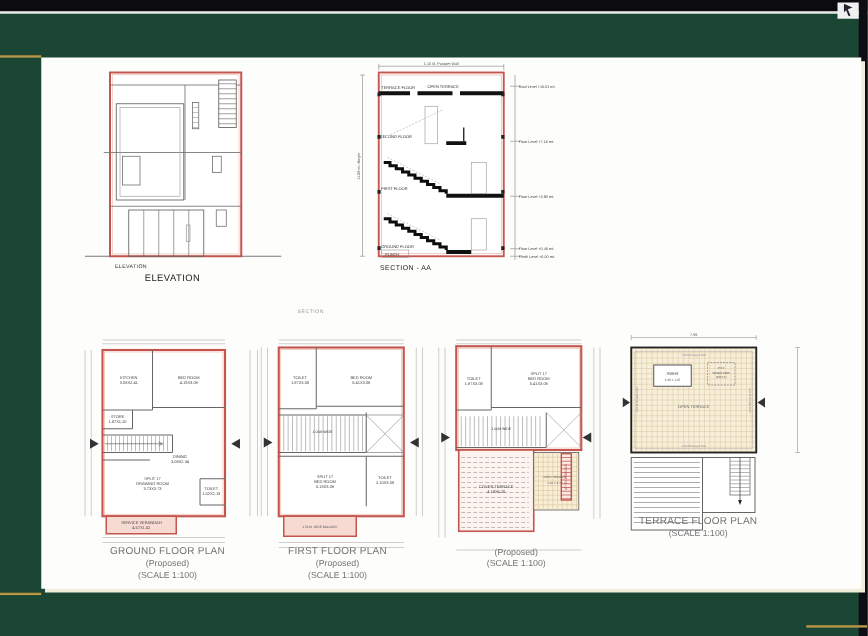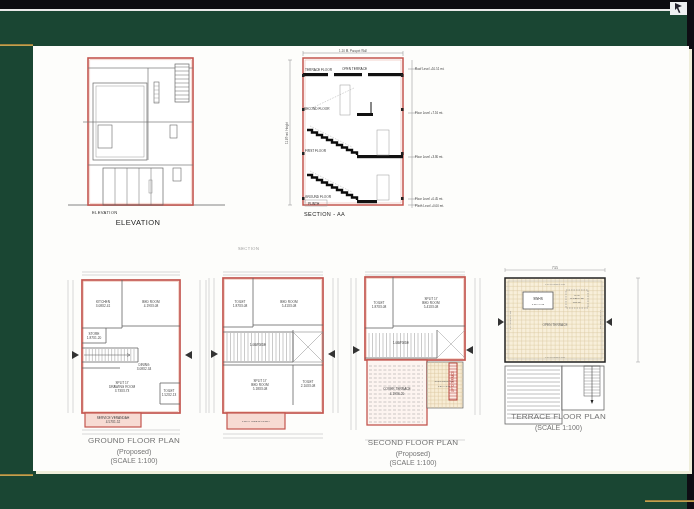--- a/index.html
+++ b/index.html
@@ -241,22 +241,26 @@
         <text transform="translate(12.5,58) rotate(-90)" font-size="2.2" fill="#888">1.10 M Parapet Wall</text>
         <text transform="translate(101.5,58) rotate(90)" font-size="2.2" fill="#888">1.10 M Parapet Wall</text>
       </g>
     </svg>
 
     <div class="plan-title" style="left:21px;top:390px;width:160px;">
       <div class="l1">GROUND FLOOR PLAN</div>
       <div class="l2">(Proposed)</div>
       <div class="l3">(SCALE 1:100)</div>
     </div>
+    <div class="plan-title" style="left:157px;top:390px;width:160px;">
+      <div class="l1">FIRST FLOOR PLAN</div>
+      <div class="l2">(Proposed)</div>
+      <div class="l3">(SCALE 1:100)</div>
+    </div>
     <div class="plan-title" style="left:300px;top:392px;width:160px;">
-      <div class="l1">SECOND FLOOR PLAN</div>
       <div class="l2">(Proposed)</div>
       <div class="l3">(SCALE 1:100)</div>
     </div>
     <div class="plan-title" style="left:448px;top:366px;width:155px;">
       <div class="l1">TERRACE FLOOR PLAN</div>
       <div class="l2">(SCALE 1:100)</div>
     </div>
 
   </div>
 </div>

